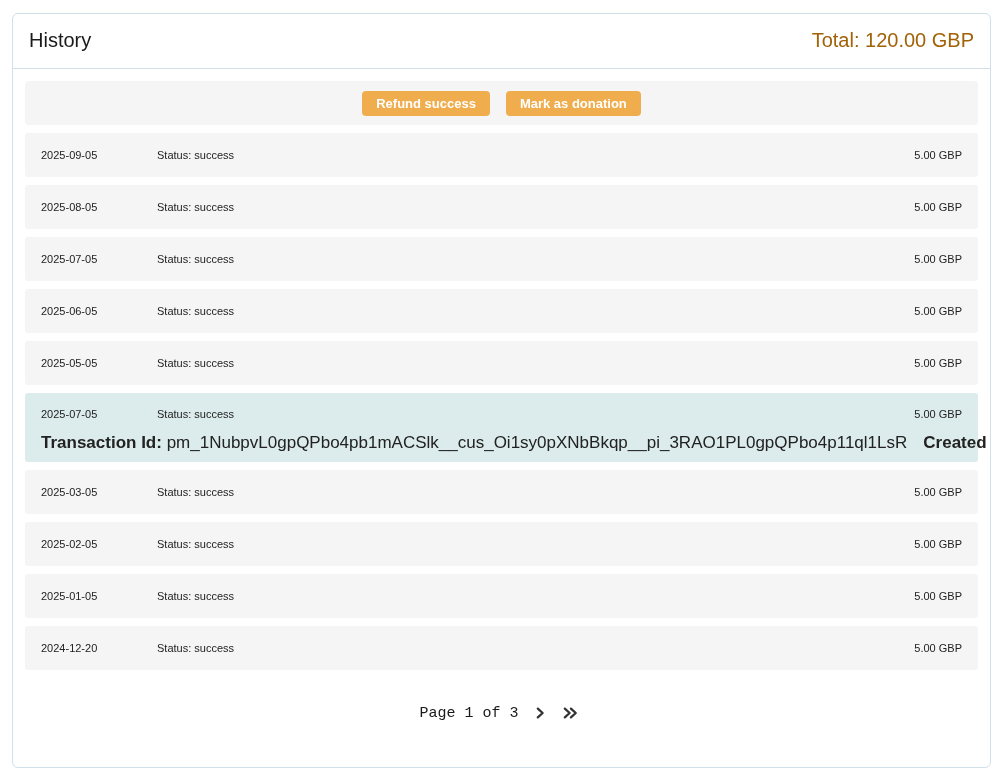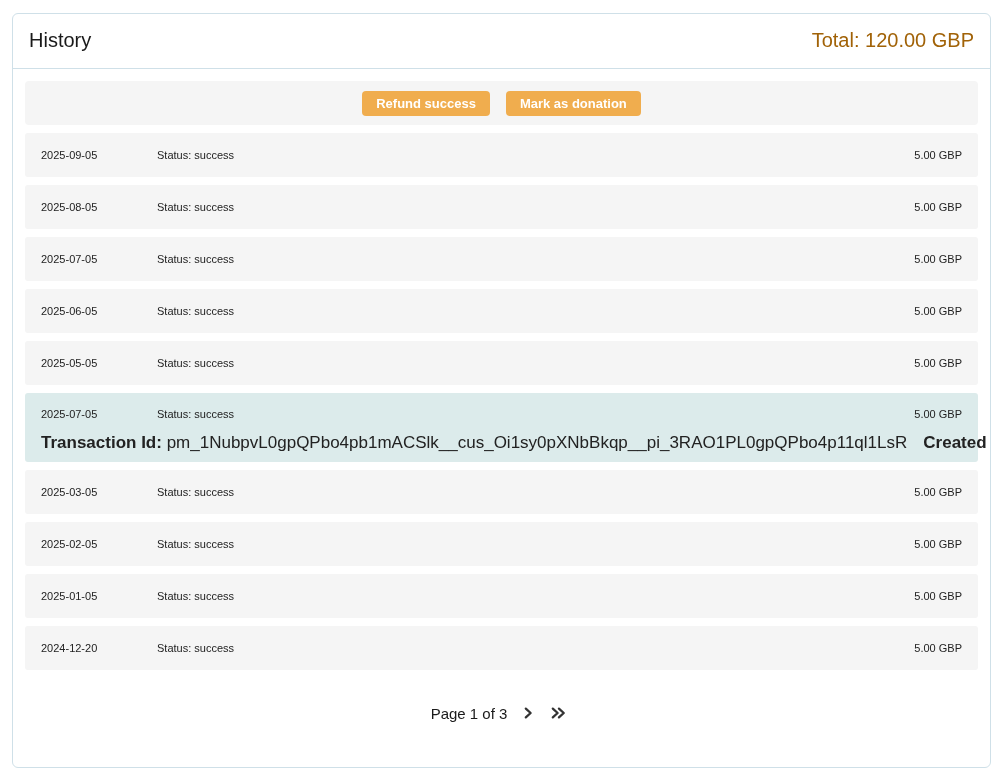--- a/index.html
+++ b/index.html
@@ -49,21 +49,21 @@
   .row-status{flex:1;}
   .row-amount{text-align:center;white-space:nowrap;margin-left:28px;}
   .row-details{font-size:17px;line-height:15px;padding:0 0 12px 0;}
   .detail-line{white-space:nowrap;}
   .pair{margin-right:16px;}
   .pair b{font-weight:bold;}
   .pagination{
     display:flex;align-items:center;justify-content:center;
     padding:26px 0 10px 0;font-size:15px;color:#1a1a1a;
   }
-  .pagination-label{margin-right:4px;}
+  .pagination-label{margin-right:4px;font-family:Liberation Mono, monospace;}
   .page-btn{
     background:none;border:none;padding:2px 4px;cursor:pointer;
     display:inline-flex;align-items:center;margin-left:6px;
   }
   .page-btn svg{display:block;}
 </style>
 </head>
 <body>
 
 <div class="page">

